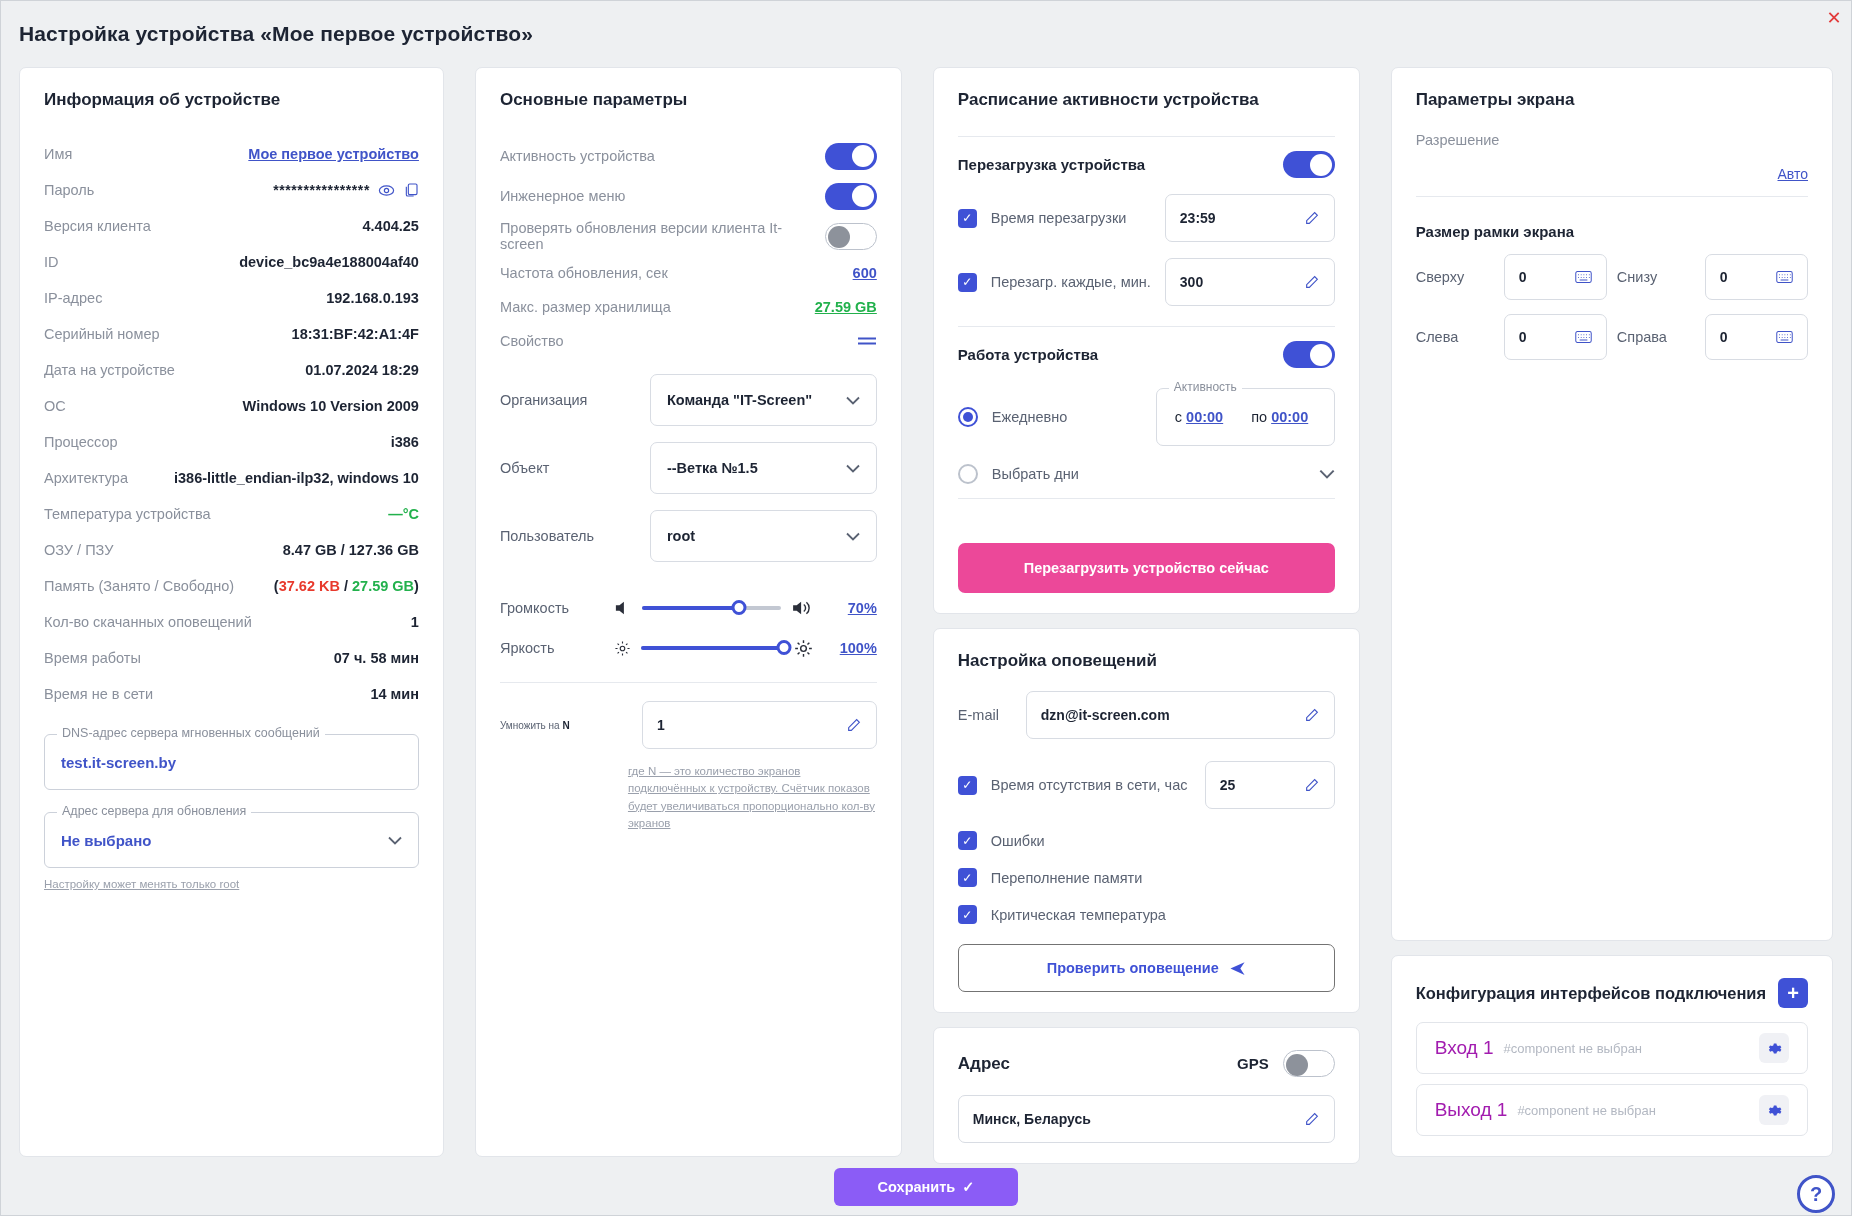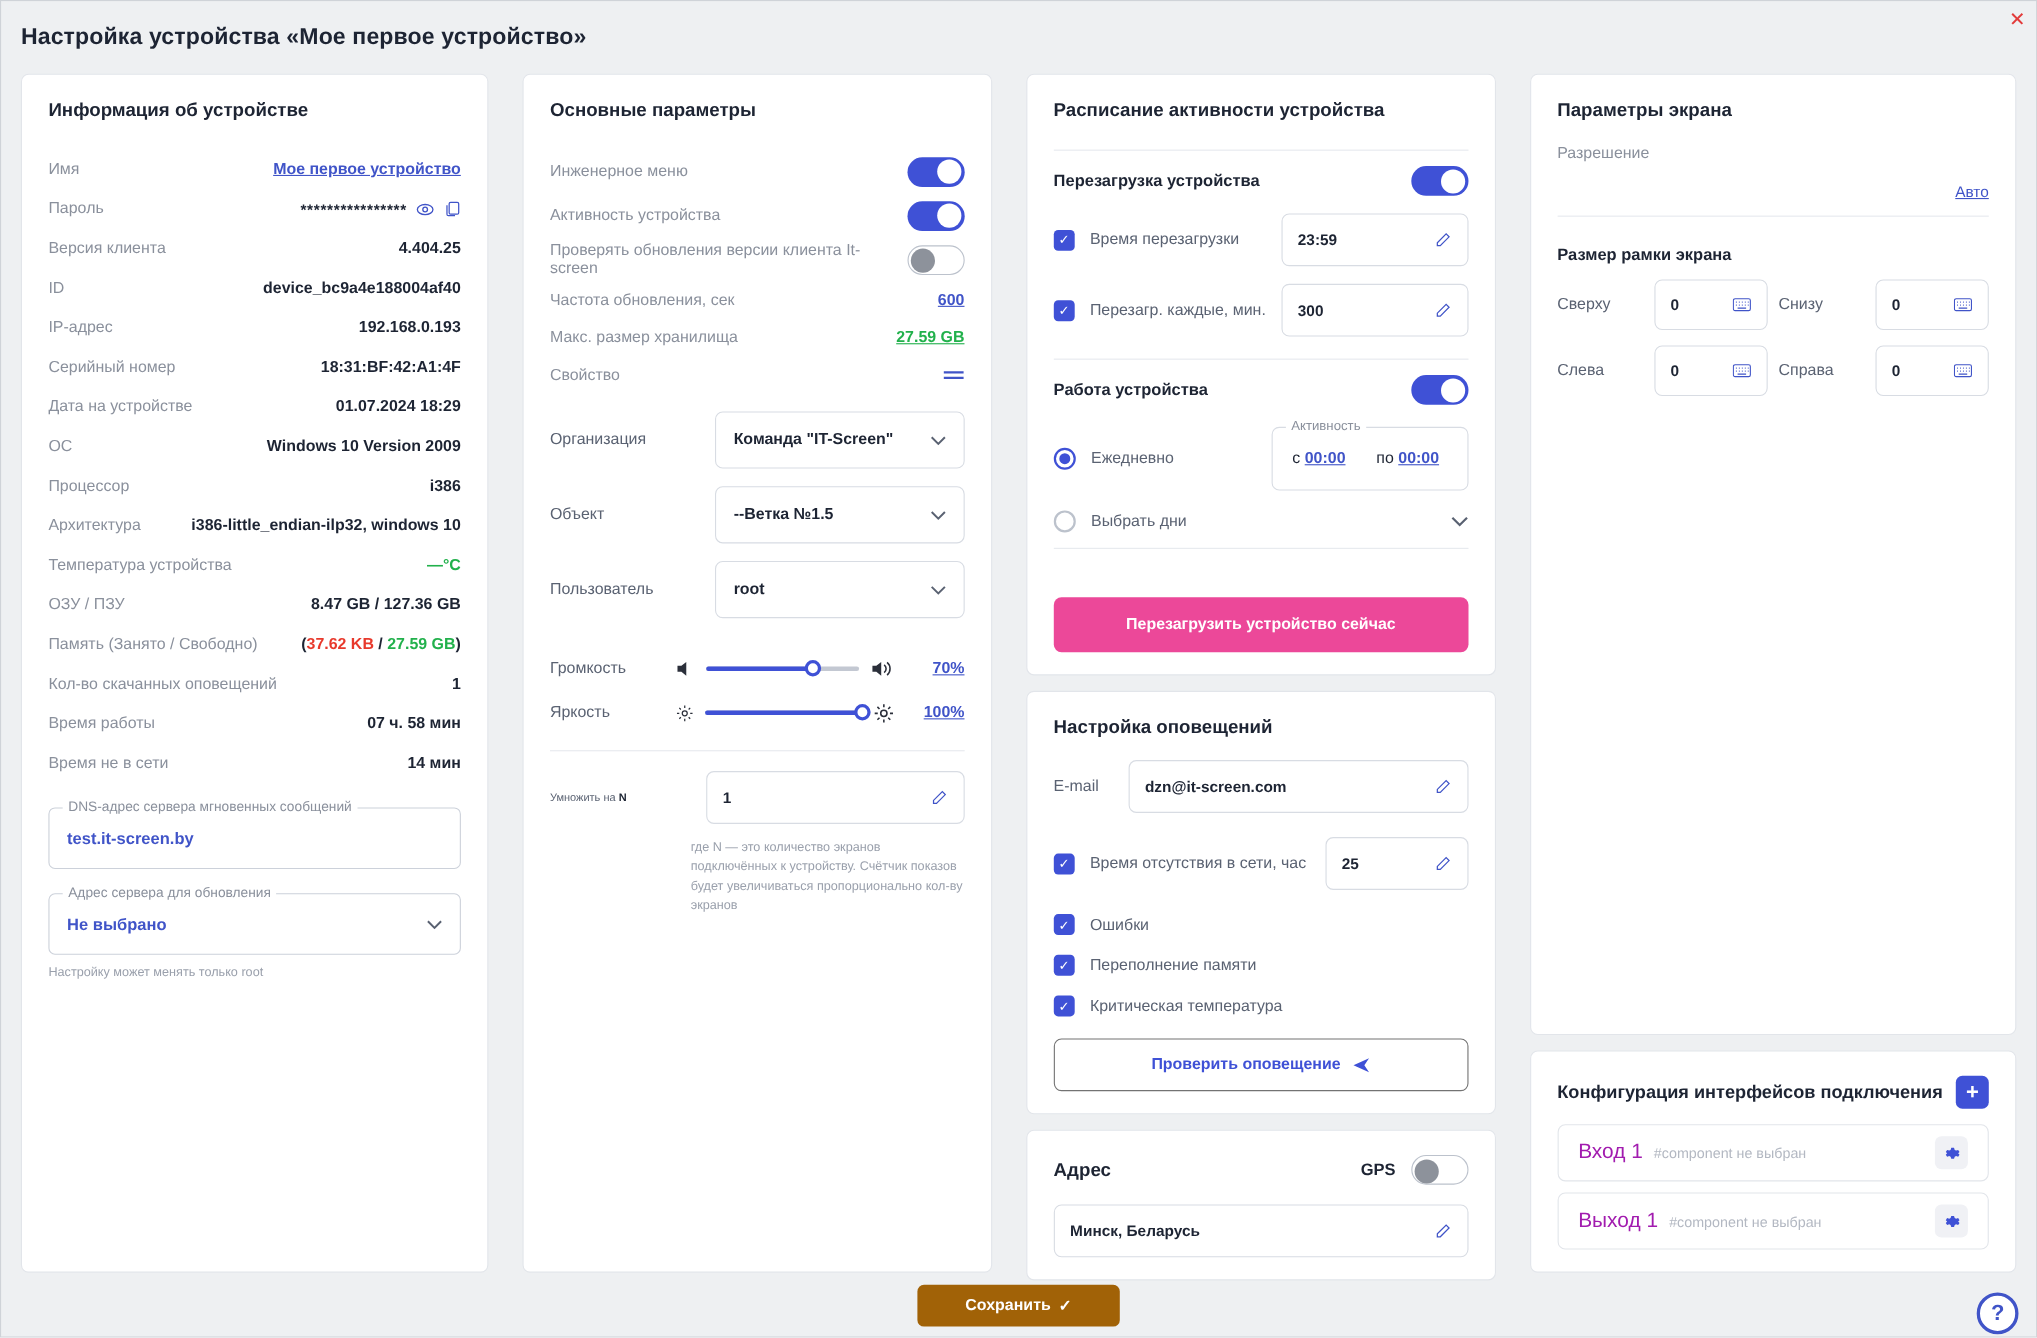--- a/index.html
+++ b/index.html
@@ -94,21 +94,21 @@
     display: flex; align-items: center;
     padding: 0 16px;
   }
   .fset-legend {
     position: absolute; top: -9px; left: 12px;
     background: #fff; padding: 0 5px;
     font-size: 12.5px; color: #8a909c;
   }
   .fset-value { font-size: 15px; font-weight: bold; color: #4054c8; }
   .fset-chevron { margin-left: auto; color: #5a6272; font-size: 13px; }
-  .hint-small { font-size: 11.5px; color: #9aa0ac; margin-top: 10px; }
+  .hint-small { font-size: 11.5px; color: #9aa0ac; margin-top: 10px; text-decoration: underline; }
 
   
   .toggle {
     width: 52px; height: 27px; border-radius: 14px;
     position: relative; cursor: pointer; flex: 0 0 auto;
     background: #3f51d6;
   }
   .toggle .knob {
     position: absolute; top: 2.5px; left: 27px;
     width: 22px; height: 22px; border-radius: 50%;
@@ -190,21 +190,21 @@
     background: #ec4899; color: #fff; border-radius: 7px;
     height: 50px; display: flex; align-items: center; justify-content: center;
     gap: 10px; font-size: 14.5px; font-weight: bold; cursor: pointer;
   }
   .btn-outline {
     background: #fff; color: #3f51d6; border: 1px solid #737373; border-radius: 7px;
     height: 48px; display: flex; align-items: center; justify-content: center;
     gap: 10px; font-size: 14.5px; font-weight: bold; cursor: pointer;
   }
   .btn-save {
-    background: #a16207; color: #fff; border-radius: 6px;
+    background: #8b5cf6; color: #fff; border-radius: 6px;
     height: 38px; padding: 0 44px; display: inline-flex;
     align-items: center; justify-content: center; gap: 7px;
     font-size: 14.5px; font-weight: bold; cursor: pointer;
   }
   .footer {
     height: 60px; display:flex; align-items:center; justify-content:center;
     position: relative;
   }
   .help-btn {
     position: absolute; right: 16px; bottom: 4px;
@@ -385,27 +385,27 @@
         </div>
         <div class="hint-small">Настройку может менять только root</div>
       </div>
     </div>
 
     <div class="col col-2">
       <div class="card grow">
         <div class="card-title">Основные параметры</div>
 
         <div class="param-row" style="height:40px">
-          <span class="param-label">Инженерное меню</span>
+          <span class="param-label">Активность устройства</span>
           <span class="toggle">
               <span class="knob"></span>
             </span>
         </div>
         <div class="param-row" style="height:40px">
-          <span class="param-label">Активность устройства</span>
+          <span class="param-label">Инженерное меню</span>
           <span class="toggle">
               <span class="knob"></span>
             </span>
         </div>
         <div class="param-row" style="height:40px">
           <span class="param-label">Проверять обновления версии клиента It-screen</span>
           <span class="toggle off">
               <span class="knob"></span>
             </span>
         </div>

